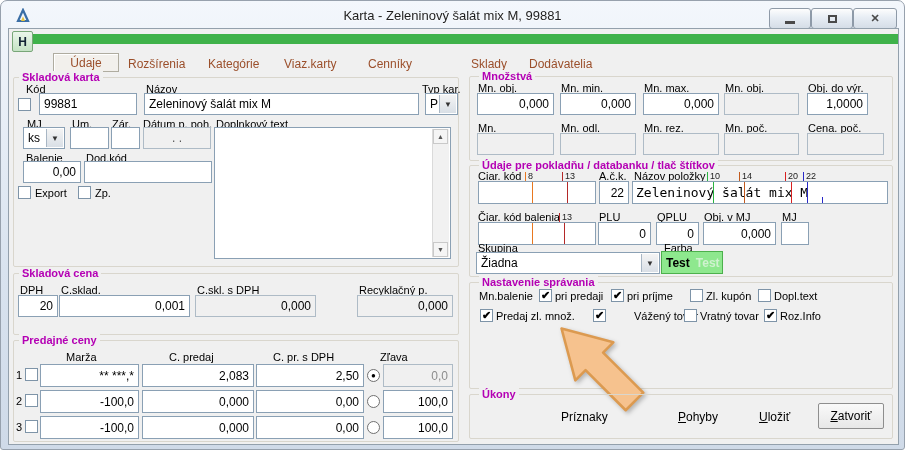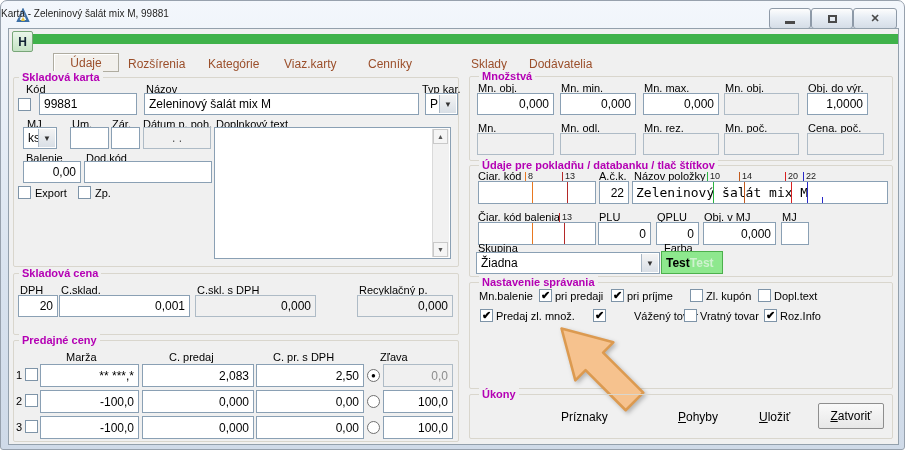--- a/index.html
+++ b/index.html
@@ -1,22 +1,22 @@
 <!DOCTYPE html>
 <html><head>
 <meta charset="utf-8">
 <style>
   html,body{margin:0;padding:0;background:#fff;font-family:"Liberation Sans",sans-serif;}
   .window{position:relative;width:905px;height:450px;box-sizing:border-box;
     background:linear-gradient(#F3F7FC,#D9E3EF 60%,#CFDAE8);
     border:1px solid #97A1AD;border-radius:7px 7px 3px 3px;overflow:hidden;}
   .client{position:absolute;left:7px;top:27px;width:889px;height:415px;
     background:#F0F0F0;border:1px solid #93A0AC;}
-  .titlebar-title{position:absolute;left:0;right:0;top:7px;
-    font-size:10px;color:#1e1e1e;text-shadow:0 1px 2px rgba(255,255,255,.9);}
+  .titlebar-title{position:absolute;left:0;right:0;top:7px;text-align:center;
+    font-size:13px;color:#1e1e1e;text-shadow:0 1px 2px rgba(255,255,255,.9);}
   .winbtn{position:absolute;top:7px;height:19px;border:1px solid #8E9AA8;border-radius:3px;
     background:linear-gradient(#FDFDFD,#E7EDF4 45%,#D5DDE7);display:flex;align-items:center;justify-content:center;}
   .glyph-min{width:10px;height:3px;background:#4a4a4a;margin-top:8px;}
   .glyph-max{width:9px;height:8px;border:2px solid #4a4a4a;box-sizing:border-box;background:transparent;}
   .glyph-close{font-size:11px;font-weight:bold;color:#4a4a4a;line-height:11px;}
   .greenbar{position:absolute;left:31px;top:33px;width:866px;height:10px;background:#3FB24A;}
   .hbtn{position:absolute;left:11px;top:30px;width:21px;height:21px;box-sizing:border-box;
     background:linear-gradient(#EAF6EA,#C4E2C4);border:1px solid #78A678;border-radius:2px;
     font-weight:bold;font-size:12px;color:#123;display:flex;align-items:center;justify-content:center;}
   .tab{position:absolute;font-size:12px;color:#9B4F2B;white-space:nowrap;cursor:default;}
@@ -39,21 +39,21 @@
     background:linear-gradient(#F4F4F4,#D9DFE6);border-left:1px solid #A8B6C4;
     display:flex;align-items:center;justify-content:center;font-size:8px;color:#333;}
   .textarea{position:absolute;box-sizing:border-box;background:#fff;border:1px solid #8AA0B4;}
   .sb{position:absolute;top:1px;bottom:1px;right:1px;width:16px;background:#F1F1F1;border-left:1px solid #DADADA;}
   .sb-btn{position:absolute;left:0;width:15px;height:15px;background:#F5F5F5;border:1px solid #C9C9C9;
     box-sizing:border-box;font-size:7px;color:#555;display:flex;align-items:center;justify-content:center;}
   .mark{position:absolute;font-size:9px;line-height:9px;color:#222;padding-left:2px;white-space:nowrap;}
   .vline{position:absolute;width:1px;}
   .mono-fld{font-family:"DejaVu Sans Mono",monospace;font-size:13px;letter-spacing:0;}
   .color-box{position:absolute;box-sizing:border-box;background:#8EE88E;border:1px solid #4CB04C;
-    display:flex;align-items:center;padding:0 4px;font-size:12px;font-weight:bold;}
+    display:flex;align-items:center;padding:0 4px;gap:6px;font-size:12px;font-weight:bold;}
   .color-box .t1{color:#000;}
   .color-box .t2{color:#CFF2CF;}
   .act{position:absolute;font-size:12px;color:#000;white-space:nowrap;cursor:default;}
   .pushbtn{position:absolute;box-sizing:border-box;border:1px solid #8E8E8E;border-radius:2px;
     background:linear-gradient(#F9F9F9,#E7E7E7);font-size:12px;display:flex;align-items:center;justify-content:center;}
   .hdr{position:absolute;font-size:11px;color:#000;white-space:nowrap;}
 </style>
 </head>
 <body>
 
@@ -97,21 +97,21 @@
   <div class="fld" style="left:143px;top:92px;width:275px;height:22px">Zeleninový šalát mix M</div>
   <div class="fld" style="left:424px;top:92px;width:33px;height:22px">
     <span>P</span>
     <span class="combo-btn">▼</span>
   </div>
   <span class="lbl" style="left:26px;top:117px">MJ</span>
   <span class="lbl" style="left:71px;top:117px">Um.</span>
   <span class="lbl" style="left:111px;top:117px">Zár.</span>
   <span class="lbl" style="left:142px;top:117px">Dátum p. poh.</span>
   <span class="lbl" style="left:215px;top:117px">Doplnkový text</span>
-  <div class="fld" style="left:22px;top:126px;width:34px;height:22px">
+  <div class="fld" style="left:22px;top:126px;width:42px;height:22px">
     <span>ks</span>
     <span class="combo-btn">▼</span>
   </div>
   <div class="fld" style="left:69px;top:126px;width:39px;height:22px"></div>
   <div class="fld" style="left:110px;top:126px;width:29px;height:22px"></div>
   <div class="fld dis" style="left:142px;top:126px;width:68px;height:22px;justify-content:center;color:#555">. .</div>
   <div class="textarea" style="left:213px;top:126px;width:237px;height:132px">
     <span style="position:absolute;left:3px;top:2px;font-size:12px"></span>
     <div class="sb">
       <span class="sb-btn" style="top:0">▲</span>

